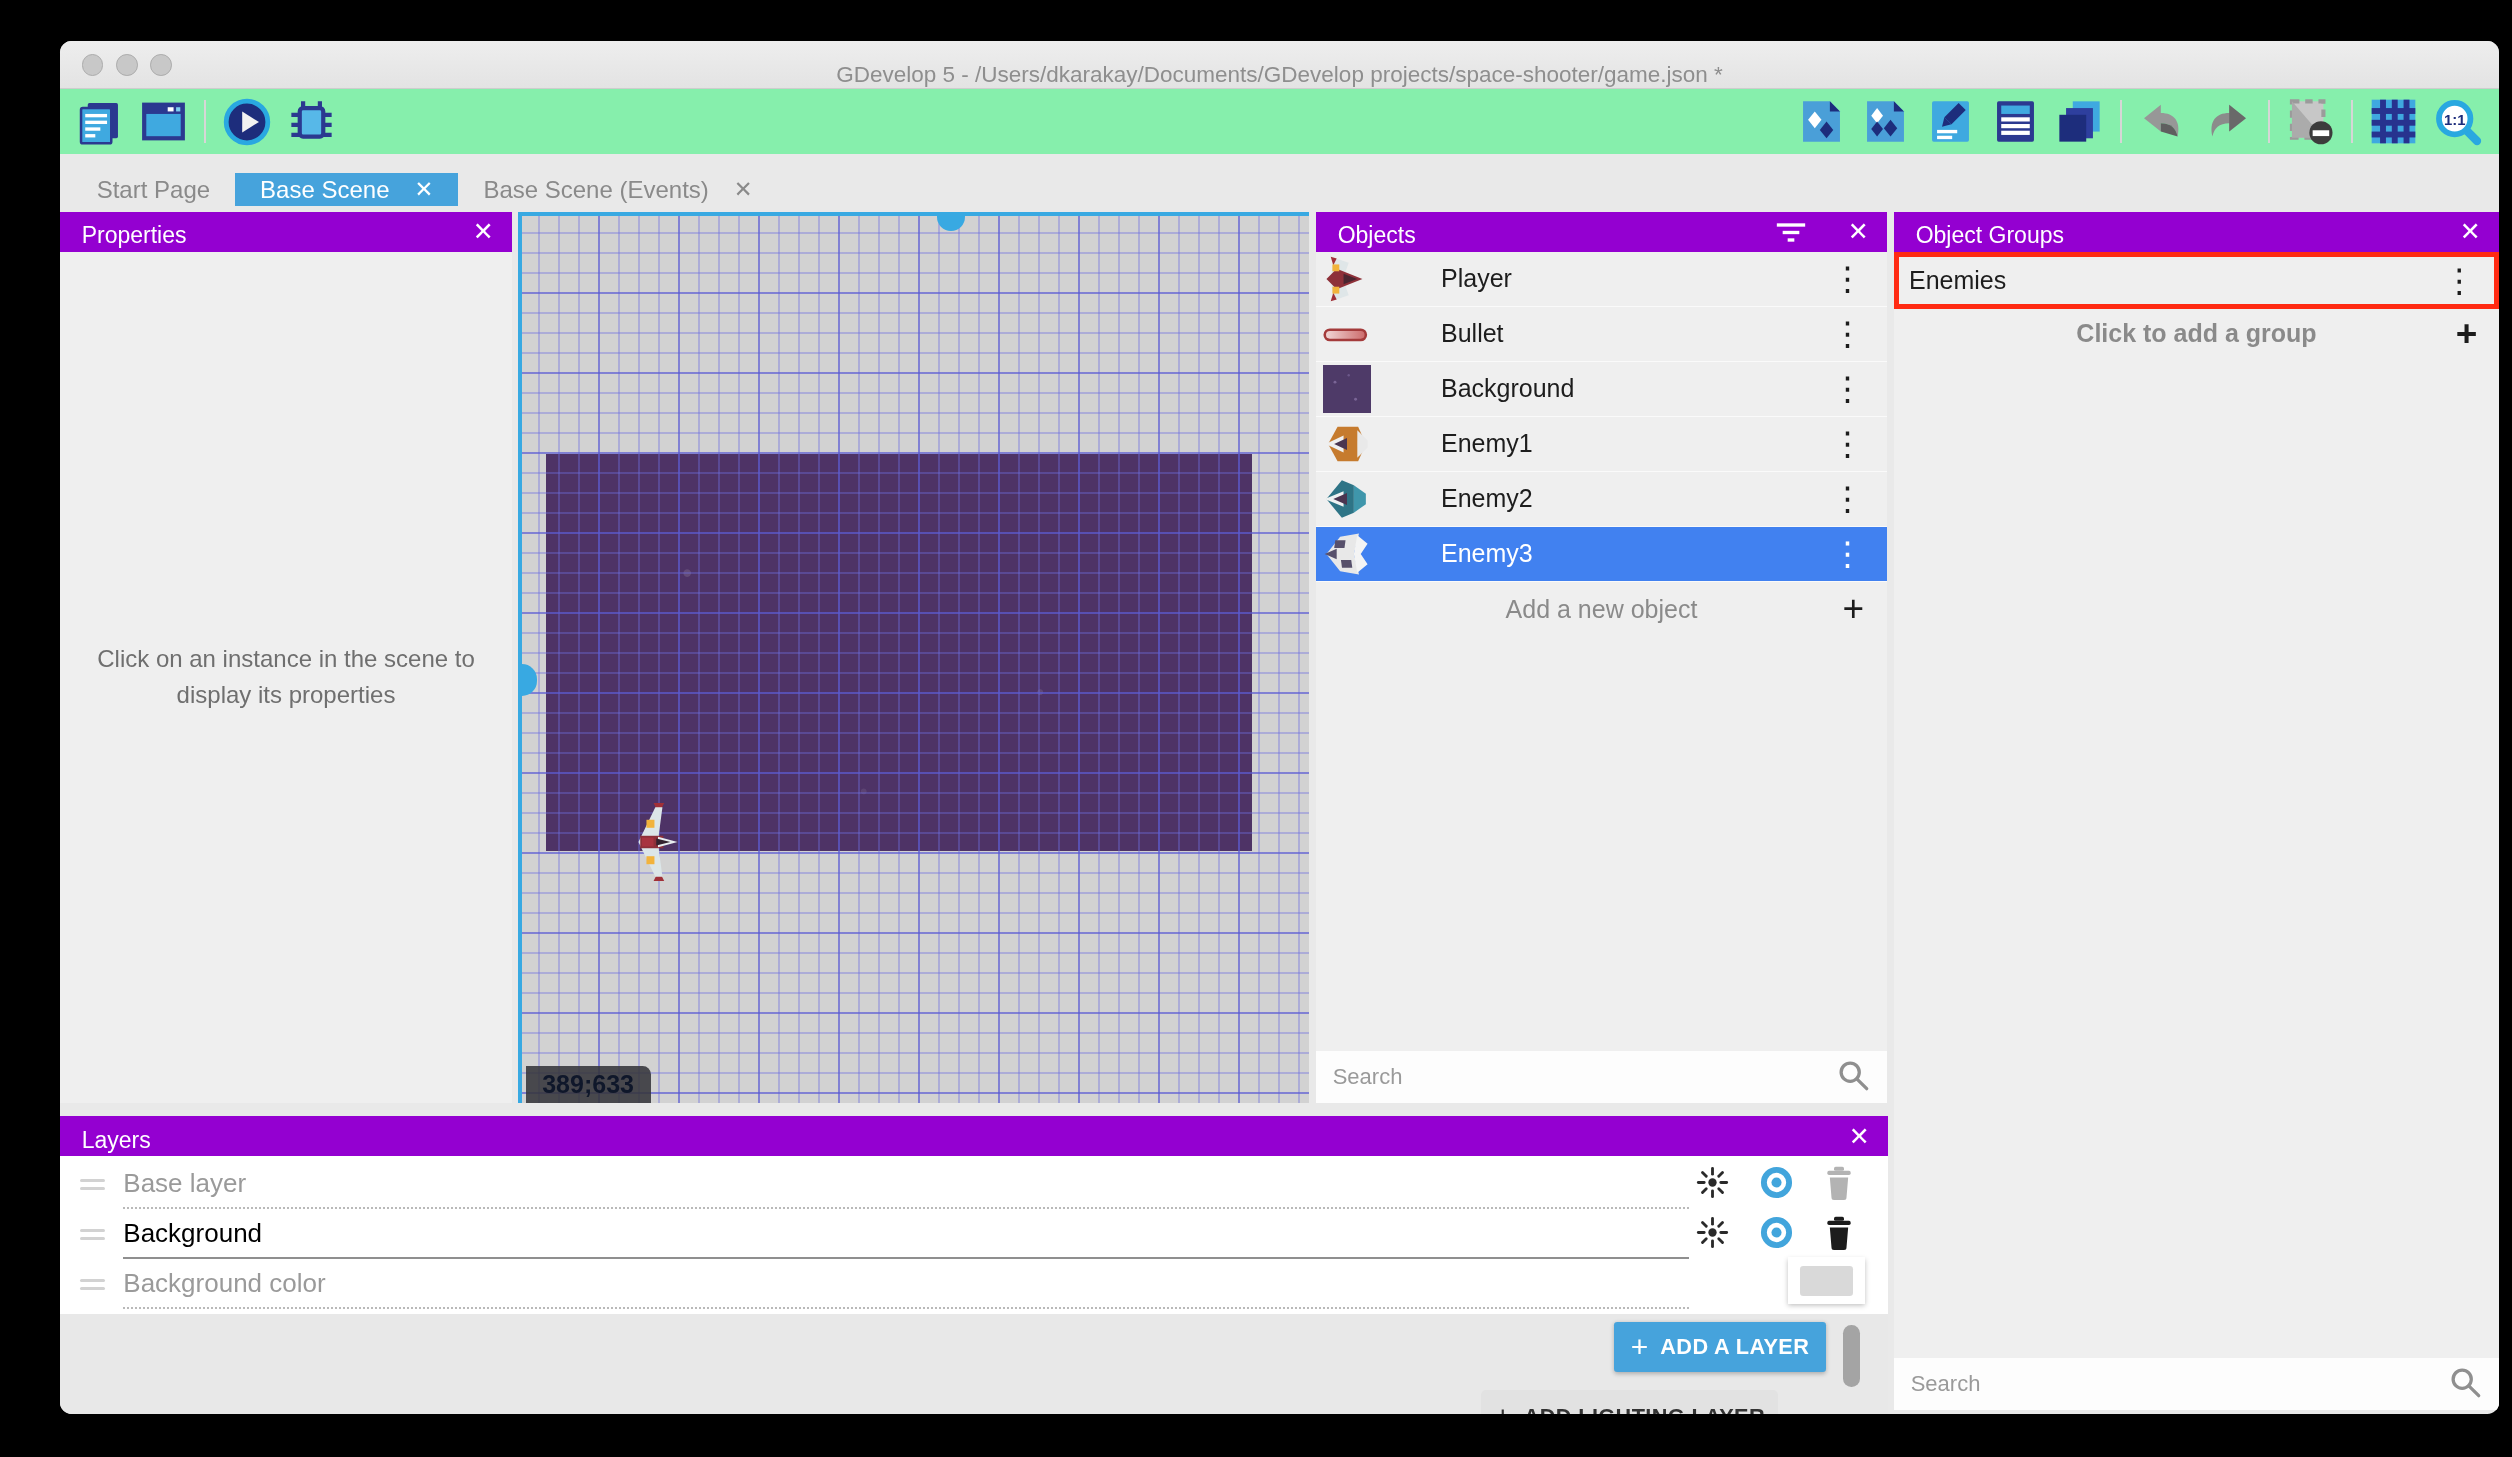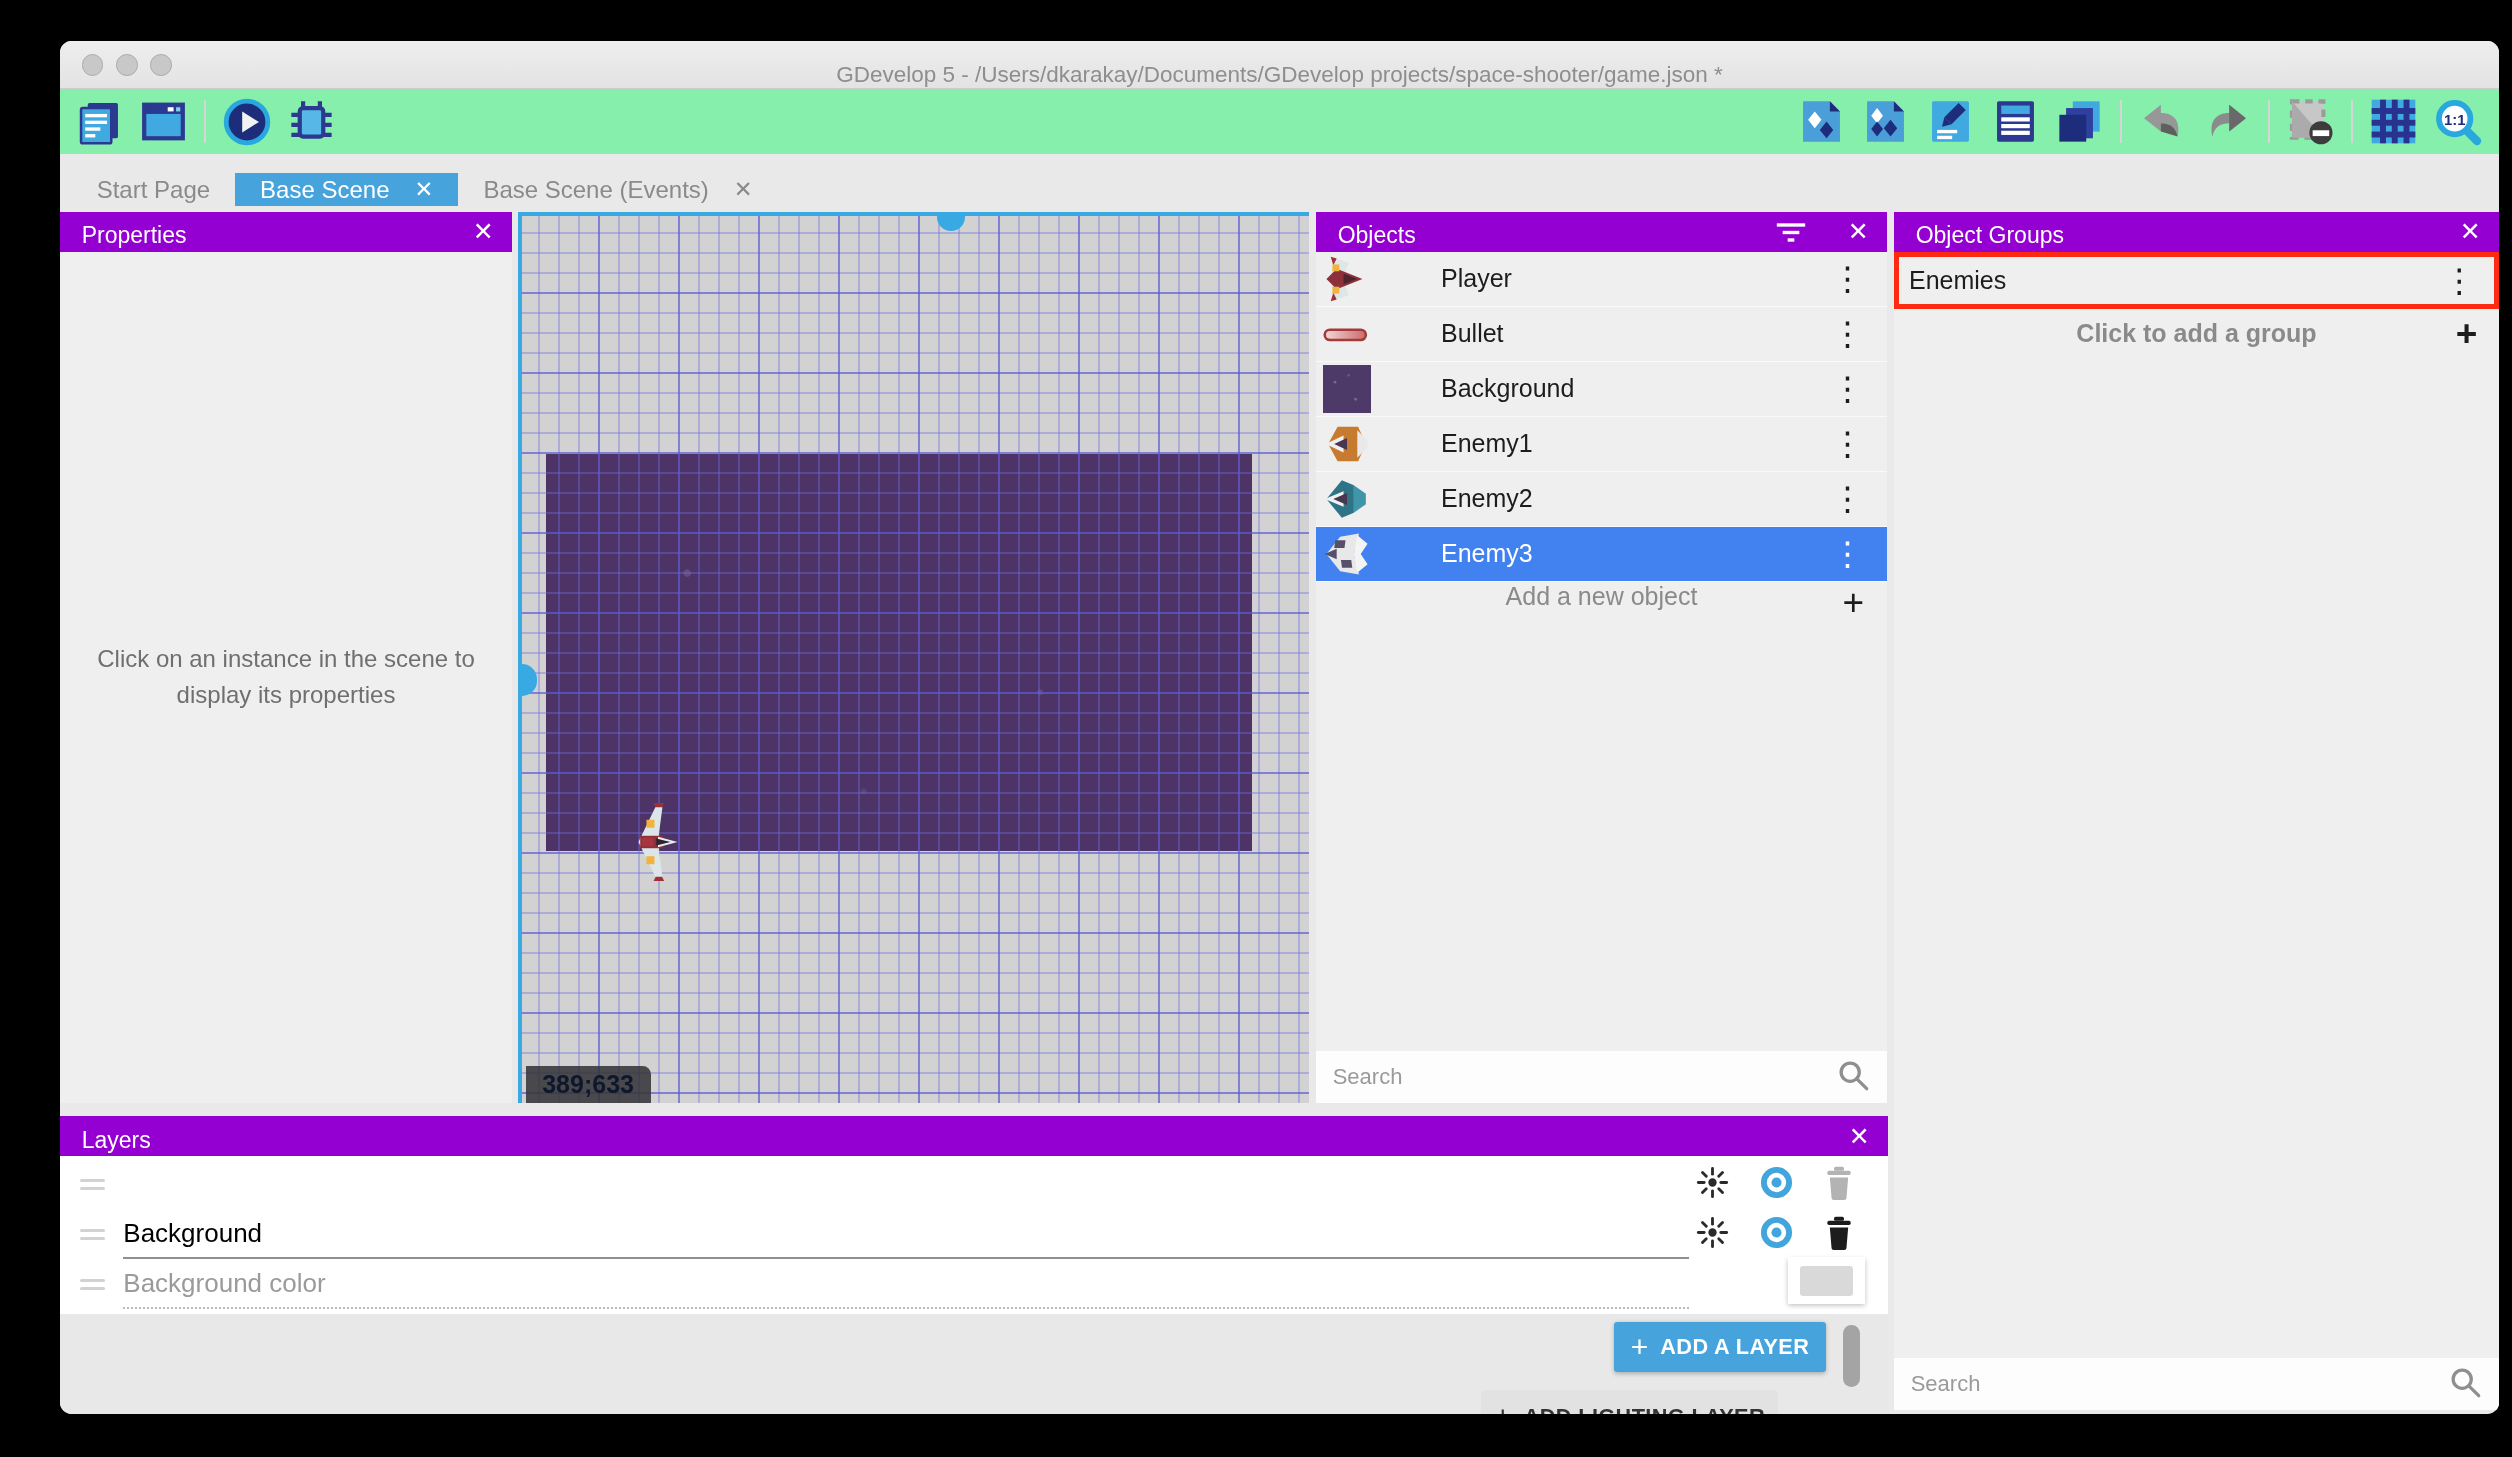--- a/index.html
+++ b/index.html
@@ -65,21 +65,21 @@
 
   
   .p-objects { left:1256px; top:5.8px; width:571px; height:891px; }
   .phead .filter { position:absolute; right:80px; top:8.3px; }
   .orow { position:relative; height:55px; display:flex; align-items:center; background:#efefef; border-bottom:1.7px solid #fafafa; }
   .orow .oicon { width:125px; display:flex; align-items:center; padding-left:6.7px; }
   .orow .olabel { font-size:25px; color:#1d1d1d; }
   .orow .menu { position:absolute; right:23px; font-size:33px; color:#1c1c1c; letter-spacing:0; line-height:25px; }
   .orow.selected { background:#4181f0; }
   .orow.selected .olabel, .orow.selected .menu { color:#fff; }
-  .addrow { position:relative; height:55px; display:flex; justify-content:center; }
+  .addrow { position:relative; height:55px; display:flex; align-items:center; justify-content:center; }
   .addrow .addlabel { font-size:25px; color:#8a8a8a; }
   .addrow .plus { position:absolute; right:23px; font-size:37px; color:#1c1c1c; font-weight:400; }
   .searchbar { position:absolute; left:0; right:0; bottom:0; height:52px; background:#fdfdfd; display:flex; align-items:center; padding:0 16.7px; }
   .searchbar input { flex:1; border:none; outline:none; background:transparent; font-size:22px; color:#444; font-family:inherit; }
   .searchbar input::placeholder { color:#9a9a9a; }
 
   
   .p-groups { left:1834px; top:5.8px; width:605px; height:1198px; }
   .grow { position:relative; height:57px; display:flex; align-items:center; background:#efefef;
           border:5px solid #ff2a12; }
@@ -460,20 +460,23 @@
           <span class="ptitle">Layers</span>
           <span class="x">✕</span>
         </div>
         <div class="layers-body">
 
           <div class="lrow">
             <span class="drag">
                 <i></i>
                 <i></i>
               </span>
+            <span class="lfield ghost dotline">
+              <span class="lname">Base layer</span>
+            </span>
             <span class="licons">
               <span>
                 <svg width="35" height="35" viewBox="0 0 42 42">
                   <circle cx="21" cy="21" r="5" fill="#2a2a2a"></circle>
                   <g stroke="#2a2a2a" stroke-width="3.4" stroke-linecap="round">
                     <line x1="21" y1="4" x2="21" y2="11"></line>
                       <line x1="21" y1="31" x2="21" y2="38"></line>
                     <line x1="4" y1="21" x2="11" y2="21"></line>
                       <line x1="31" y1="21" x2="38" y2="21"></line>
                     <line x1="9" y1="9" x2="13.5" y2="13.5"></line>

